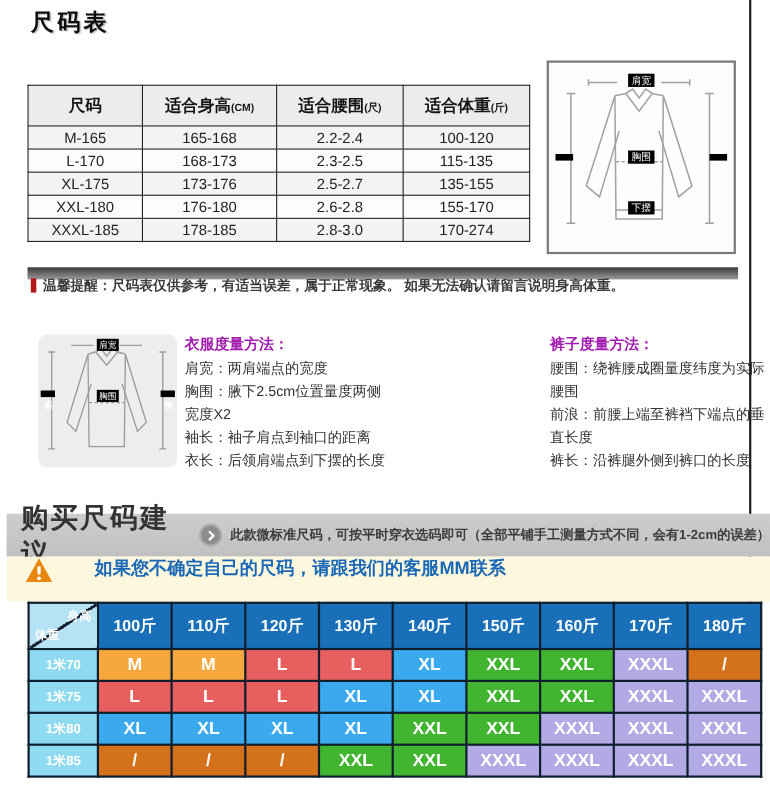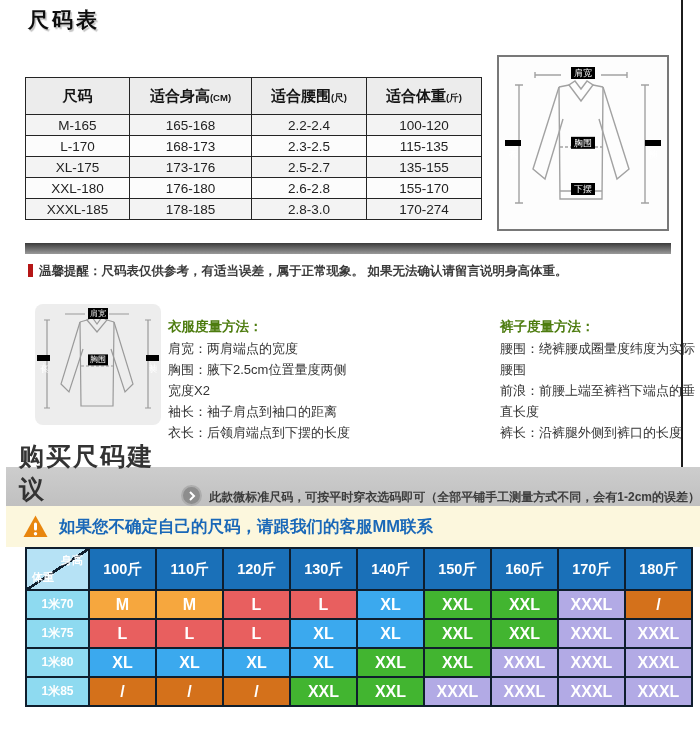--- a/index.html
+++ b/index.html
@@ -26,40 +26,40 @@
   .pants-box { left:344px; top:299px; width:147px; height:163px; }
   .dlabel { position:absolute; background:#000; color:#fff; font-size:9px; line-height:1.15; padding:1px 3px; white-space:nowrap; z-index:2; }
   .dlabel.sm { font-size:8px; padding:1px 2px; }
   .vert { writing-mode:vertical-rl; letter-spacing:2px; }
   .dia svg { position:absolute; left:0; top:0; }
 
   
   .divider { position:absolute; left:25px; top:243px; width:646px; height:11px;
     background:linear-gradient(#3b3b3b,#9a9a9a); }
   .right-line { position:absolute; left:681px; top:0; width:2px; height:547px; background:#1c1c1c; }
-  .notice-row { position:absolute; left:28px; top:263px; font-size:12.5px; font-weight:600; color:#3b3b3b; }
+  .notice-row { position:absolute; left:28px; top:252px; font-size:12.5px; font-weight:600; color:#3b3b3b; }
   .notice-bar { display:inline-block; width:5px; height:13px; background:#b51616; margin-right:6px; vertical-align:-2px; }
 
   
   .measure-text { position:absolute; font-size:13px; color:#333; line-height:1.62; }
-  .measure-text .mtitle { font-weight:bold; font-size:13.5px; color:#4d7c0f;margin-top:14px; }
+  .measure-text .mtitle { font-weight:bold; font-size:13.5px; color:#a21caf; }
   .clothes-text { left:168px; top:302px; width:182px; }
   .pants-text { left:500px; top:302px; width:196px; }
 
   
   .suggest-bar { position:absolute; left:6px; top:467px; width:694px; height:39px;
-    background:linear-gradient(#cdcdcd,#c0c0c0); display:flex; align-items:flex-end; }
+    background:linear-gradient(#cdcdcd,#c0c0c0); display:flex; align-items:center; }
   .suggest-title { font-size:25px; font-weight:bold; color:#333; letter-spacing:2px; margin-left:13px; }
   .chev-circle { width:17px; height:17px; border-radius:50%; background:#8d8d8d; border:2px solid #adadad;
     display:flex; align-items:center; justify-content:center; margin:0 7px 0 9px; flex:none; }
   .suggest-note { font-size:12px; font-weight:bold; color:#3c3c3c; white-space:nowrap; }
 
   
   .warn-bar { position:absolute; left:6px; top:506px; width:694px; height:41px; background:#fcf7dd;
-    display:flex; align-items:center; }
+    display:flex; align-items:flex-start;gap:27px; }
   .warn-icon { margin-left:16px; flex:none; display:flex; }
   .warn-text { font-size:16.5px; font-weight:bold; color:#1a68b8; margin-left:10px; }
 
   
   .matrix { position:absolute; left:25px; top:547px; border-collapse:collapse; table-layout:fixed;border-radius:16px; }
   .matrix td,.matrix th { border:2px solid #0f1e2d; text-align:center; vertical-align:middle; padding:0; }
   .matrix thead th { height:40px; background:#1a70b8; color:#fff; font-size:14.5px; font-weight:bold; }
   .matrix .rowhead { height:27px; background:#8edaf0; color:#fff; font-size:12px; font-weight:bold; }
   .matrix .cell { color:#fff; font-size:16px; font-weight:bold; }
   .matrix .corner { position:relative; background:

